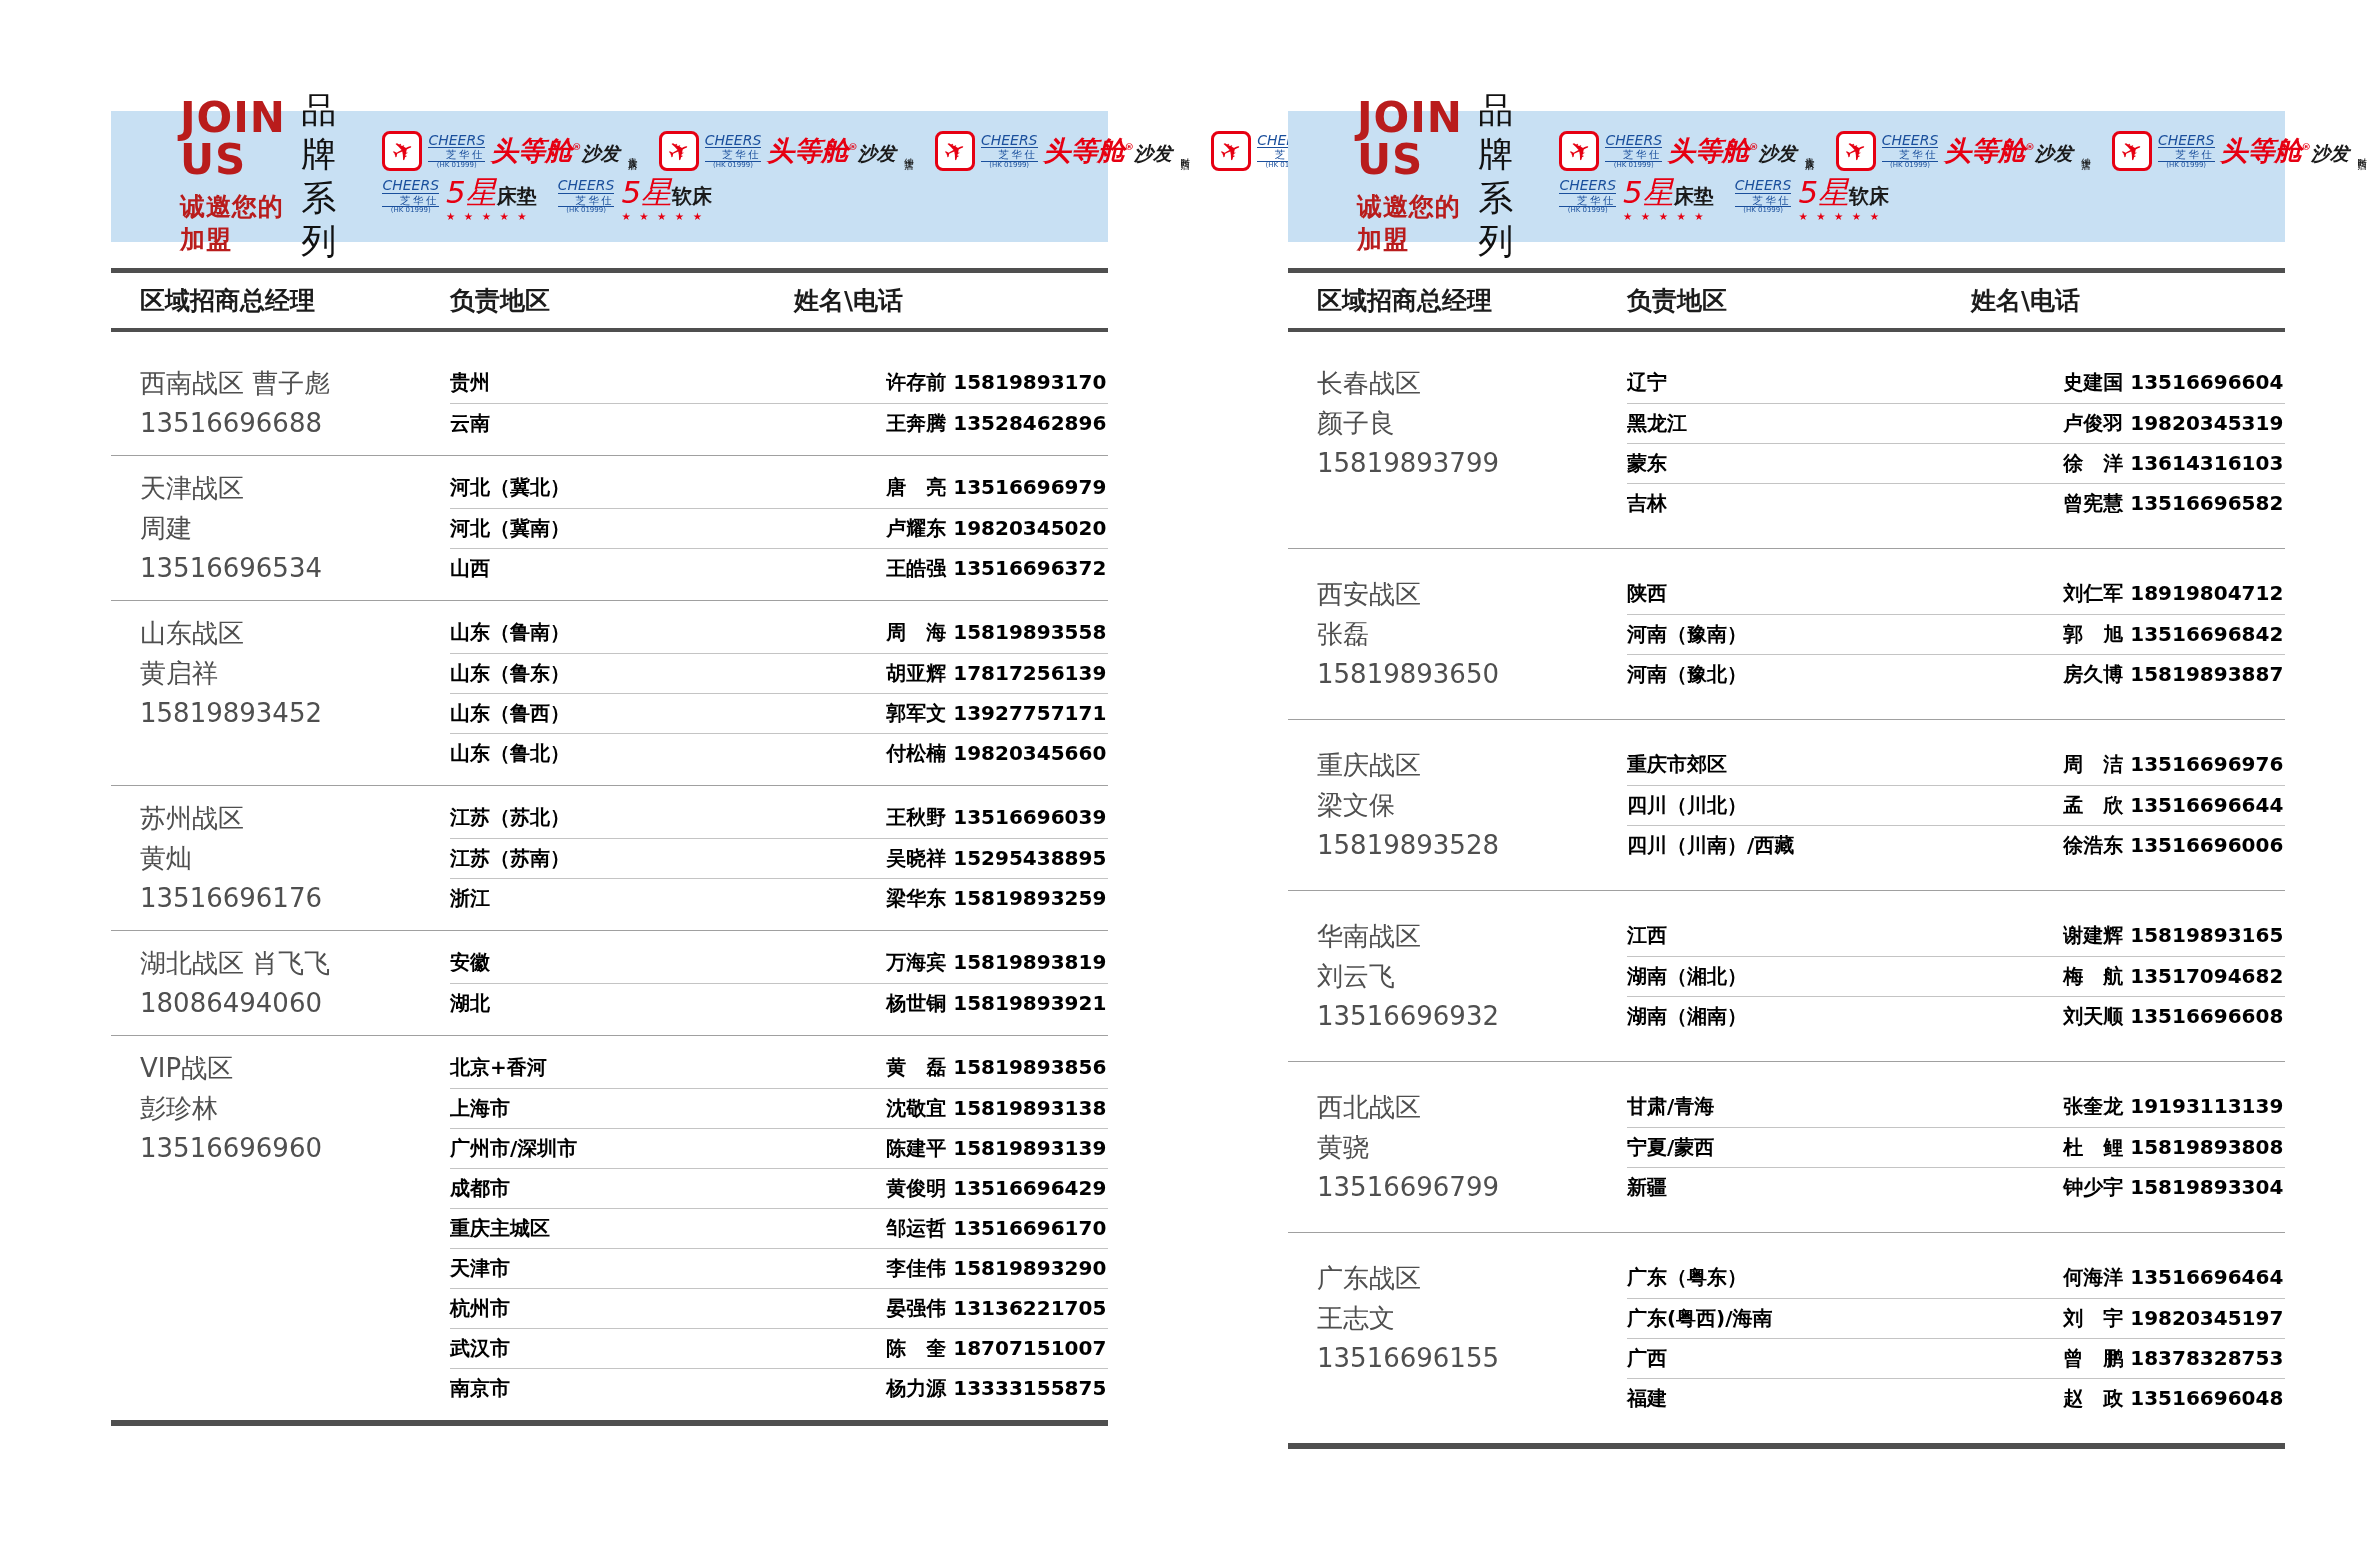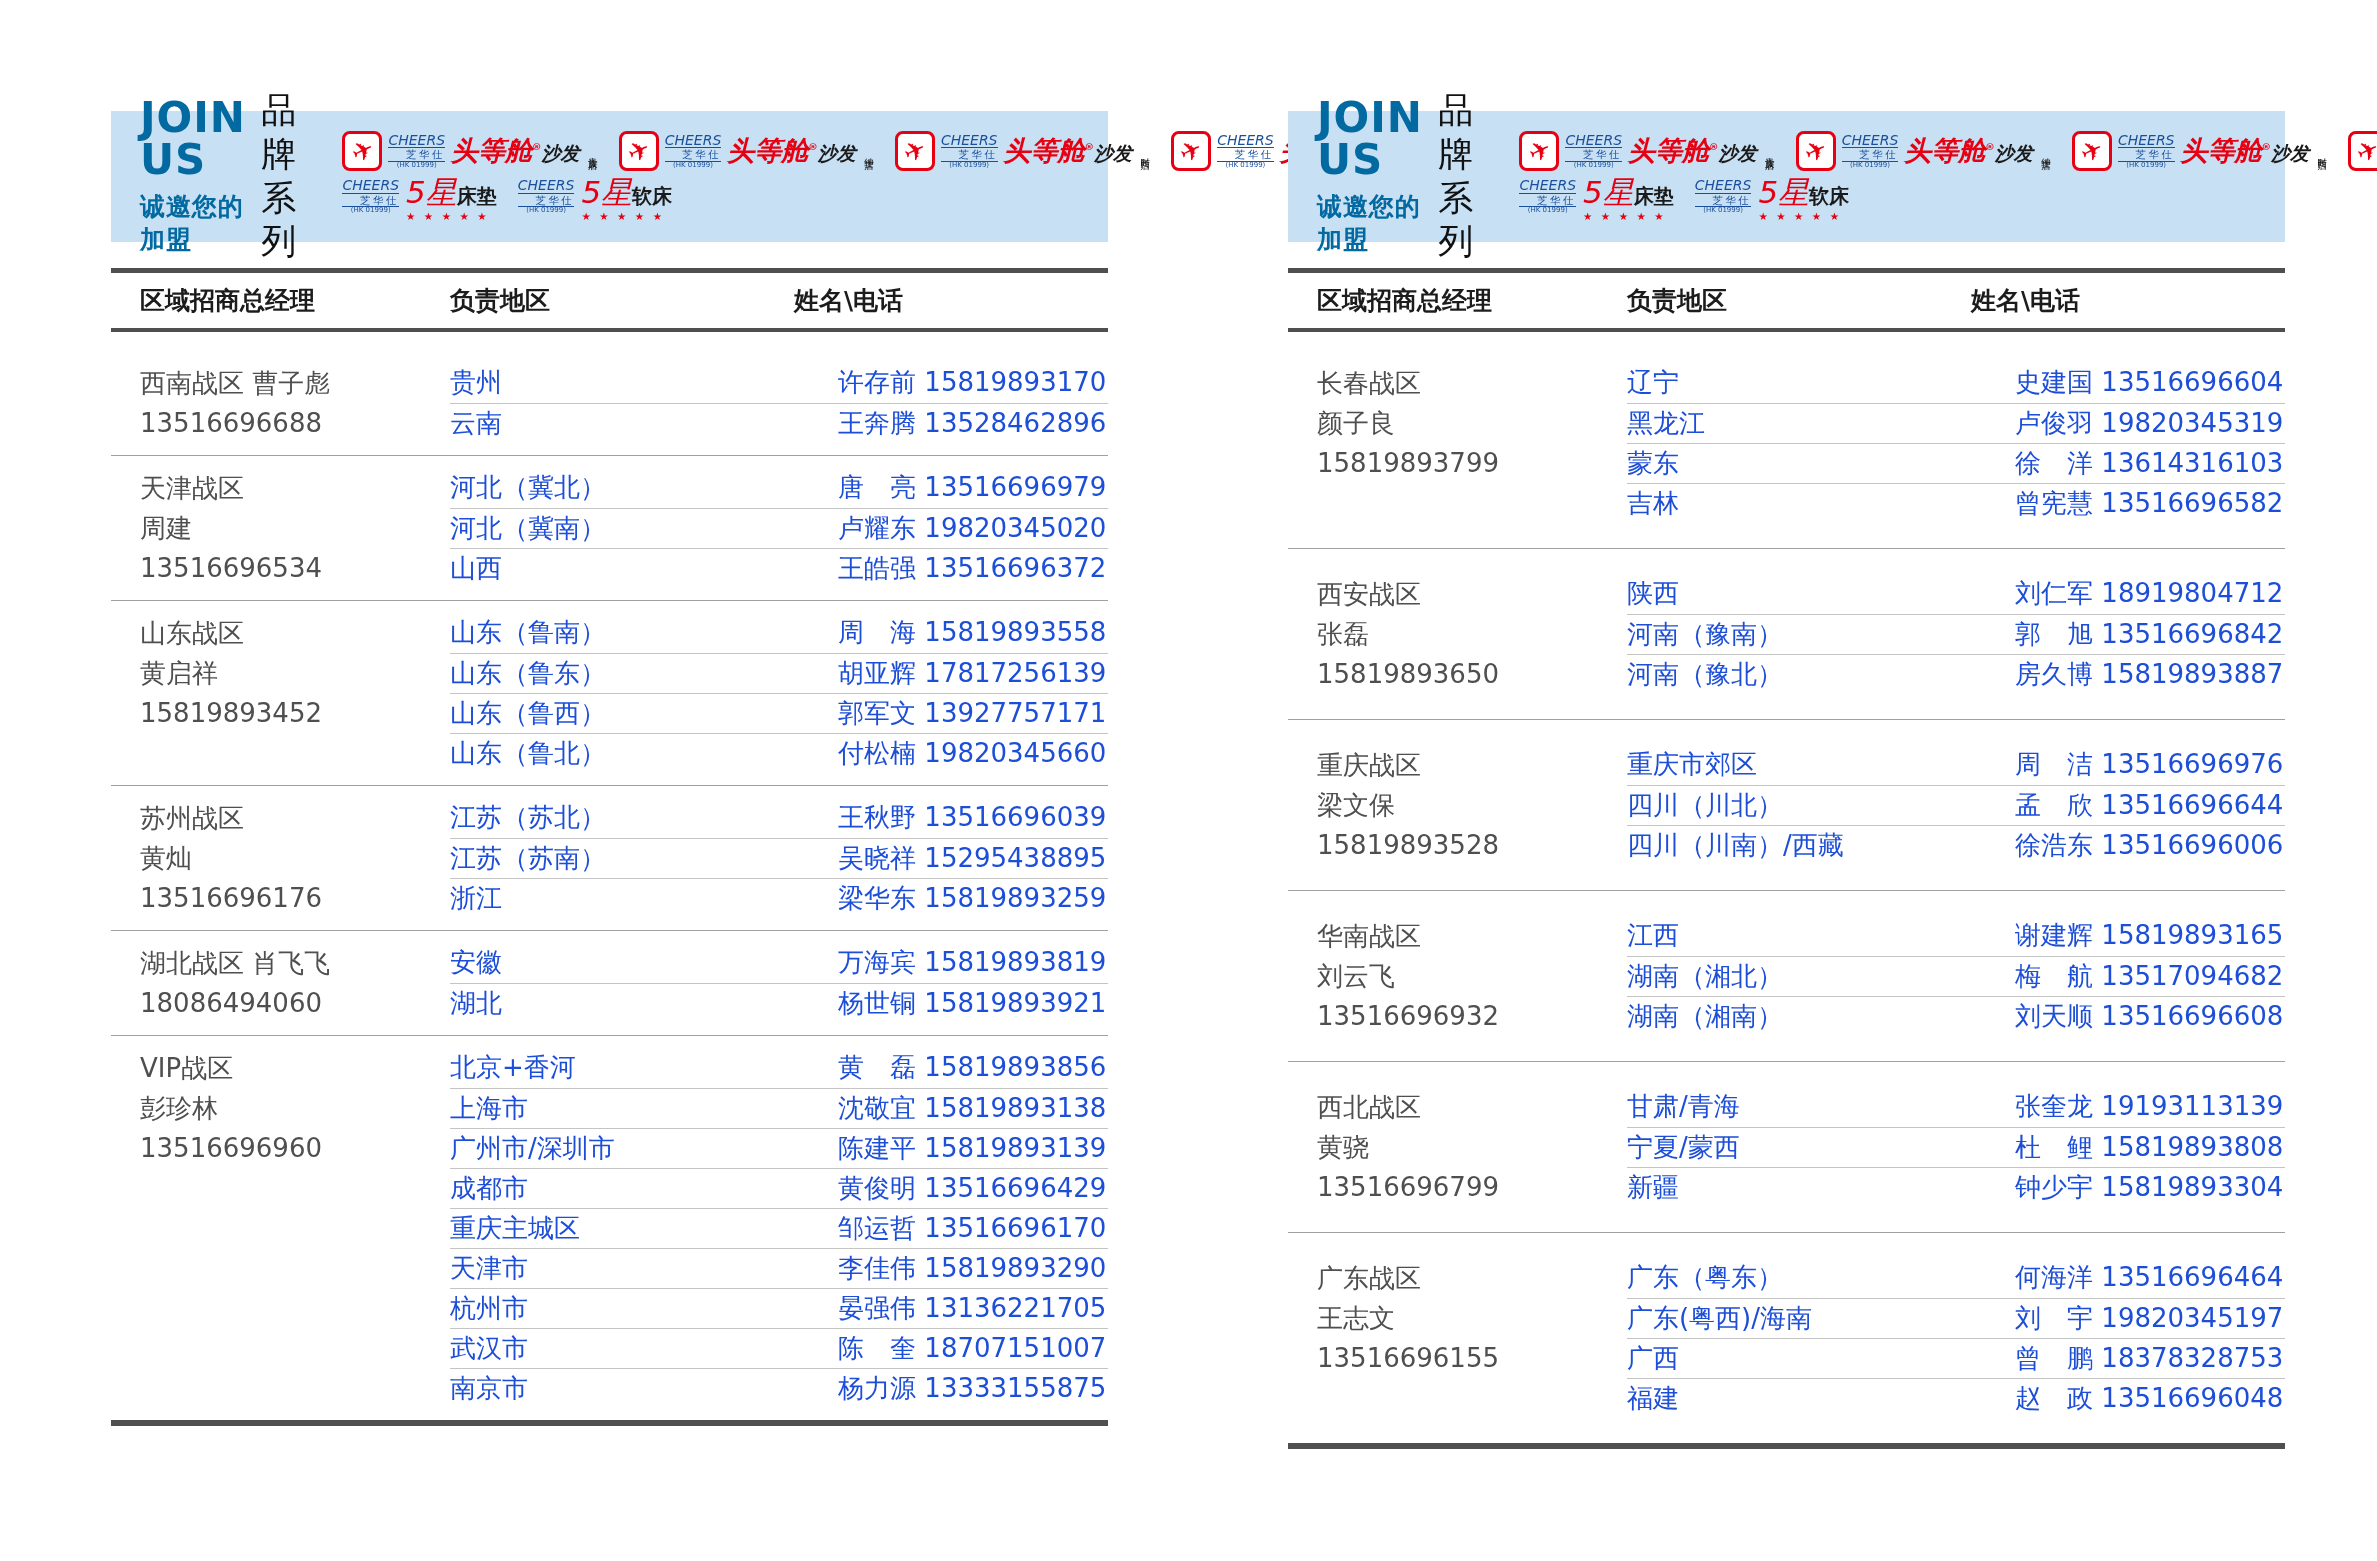--- a/index.html
+++ b/index.html
@@ -2,21 +2,21 @@
 <html style="font-size:14px"><head>
 <meta charset="utf-8">
 <style>
   html,body{margin:0;padding:0;background:#ffffff;}
   body{width:2377px;height:1561px;font-family:"DejaVu Sans","Liberation Sans",sans-serif;overflow:hidden;}
   .page{display:flex;justify-content:space-between;padding:111px 92px 0 111px;box-sizing:border-box;}
   .panel{width:997px;flex:0 0 997px;}
 
   
   .brand-header{background:#c8e0f3;height:131px;display:flex;align-items:center;padding-left:29px;box-sizing:border-box;}
-  .join-us{width:216px;color:#0369a1;}
+  .join-us{width:216px;color:#b91c1c;margin-left:40px;}
   .join-title{font-size:42px;font-weight:bold;letter-spacing:0.9px;line-height:1;}
   .join-sub{font-size:25px;font-weight:bold;margin-top:8.6px;letter-spacing:0.9px;}
   .brand-series{font-size:35px;color:#111;line-height:1.25;letter-spacing:2.6px;margin-left:15.6px;}
   .v-divider{width:2.6px;height:86px;background:#444;margin:0 21px 0 22.5px;}
   .logos{flex:1;display:flex;flex-direction:column;gap:7px;}
   .logo-row{display:flex;align-items:flex-start;gap:21px;}
   .sofa-logo{display:flex;align-items:center;gap:6px;}
   .plane-badge{width:40px;height:40px;border:3.5px solid #e60012;border-radius:7.8px;background:#fff;color:#e60012;display:flex;align-items:center;justify-content:center;font-size:26px;box-sizing:border-box;flex:0 0 auto;}
   .plane-badge span{display:inline-block;transform:rotate(-25deg);}
   .cheers-stack{display:flex;flex-direction:column;line-height:1.05;text-align:center;flex:0 0 auto;}
@@ -41,21 +41,21 @@
   .c2{width:34.5%;}
   .c3{flex:1;}
   .t-body{border-bottom:6px solid #4f4f4f;}
   .group{display:flex;padding:12px 0;}
   .panel-right .group{padding:25px 0;justify-content:center;}
   .t-body .group:first-child{padding-top:31px;}
   .group + .group{border-top:1.7px solid #a0a0a0;}
   .g-manager{width:34%;box-sizing:border-box;padding-left:29px;font-size:26px;color:#4f4f4f;}
   .m-line{height:40px;line-height:40px;white-space:nowrap;}
   .g-rows{flex:1;display:flex;flex-direction:column;}
-  .g-row{display:flex;height:40px;line-height:39px;font-size:26px;color:#1d4ed8;box-sizing:border-box;}
+  .g-row{display:flex;height:40px;line-height:39px;font-size:20px;color:#000000;box-sizing:border-box;font-weight:bold;}
   .g-row + .g-row{border-top:0.9px solid #c4c4c4;}
   .r-region{width:52.3%;white-space:nowrap;}
   .r-contact{flex:1;text-align:right;white-space:nowrap;padding-right:1.7px;}
 </style>
 </head>
 <body>
 
 <div class="page">
 
   <section class="panel">

